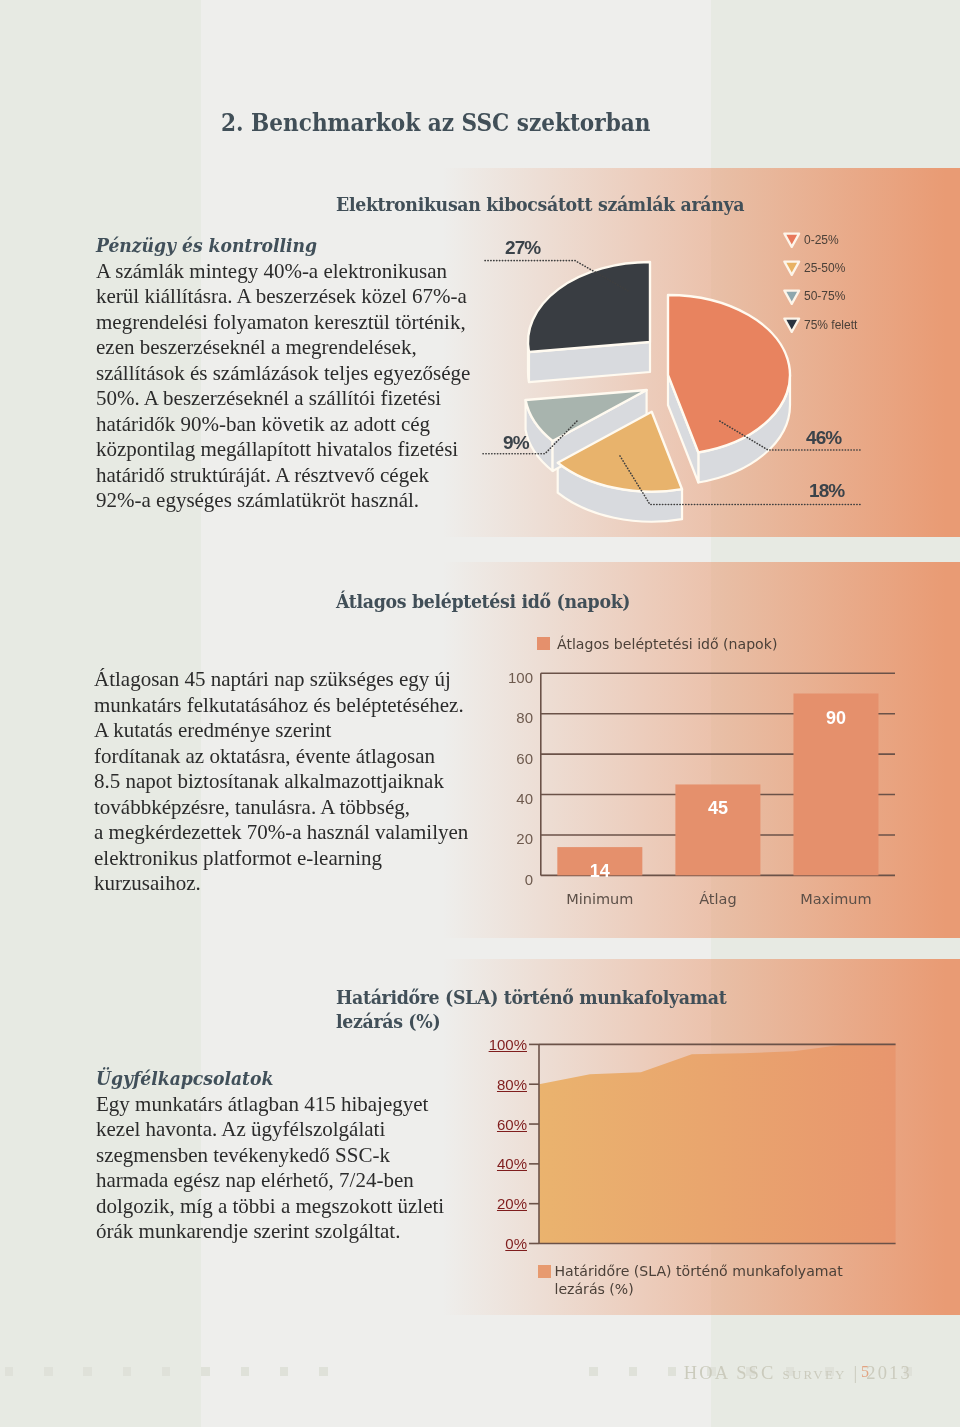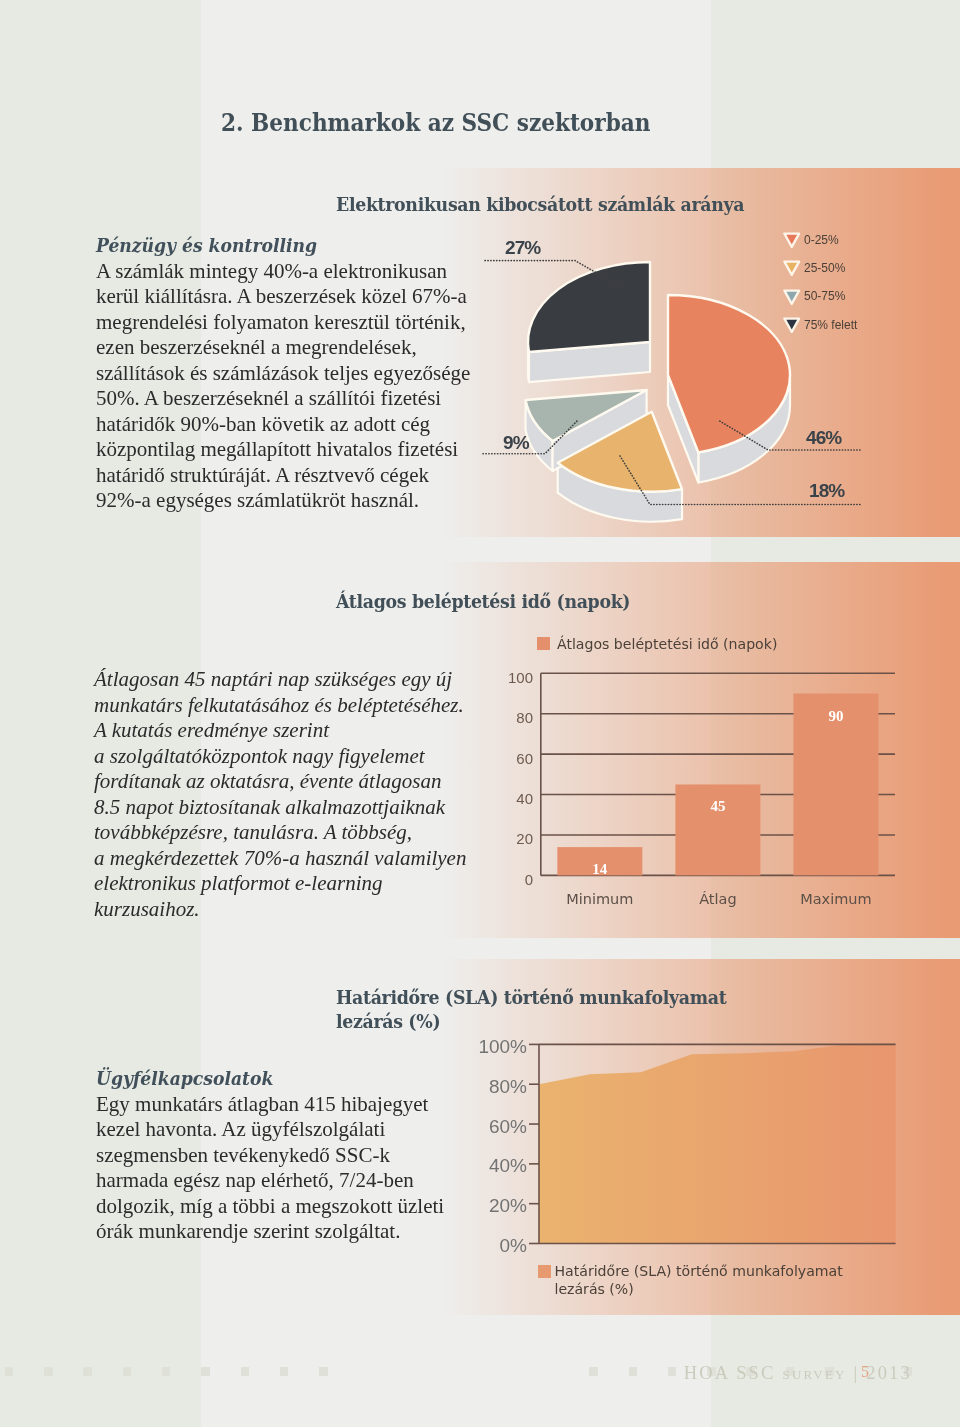--- a/index.html
+++ b/index.html
@@ -52,26 +52,26 @@
   
   #bar-legend{position:absolute;left:537px;top:634.5px;white-space:nowrap;}
   .lg-sq{display:inline-block;width:12.5px;height:12.5px;background:#e5906c;
     vertical-align:-1px;}
   .lg-lab2{font-family:"DejaVu Sans",sans-serif;font-size:14.1px;color:#4b4038;
     margin-left:7.5px;position:relative;left:-4px;}
   .bar-yl{position:absolute;text-align:right;font-family:"Liberation Sans",sans-serif;
     font-size:15px;color:#6e5a4e;}
   .bar-xl{position:absolute;text-align:center;font-family:"DejaVu Sans",sans-serif;
     font-size:14.5px;color:#5d5048;}
-  .bar-v{position:absolute;text-align:center;font-family:Liberation Serif, serif;
-    font-weight:700;font-size:15px;color:#ffffff;}
+  .bar-v{position:absolute;text-align:center;font-family:Liberation Sans, sans-serif;
+    font-weight:700;font-size:18px;color:#ffffff;}
 
   
   .area-yl{position:absolute;text-align:right;font-family:"Liberation Sans",sans-serif;
-    font-size:19px;color:#737373;}
+    font-size:15px;color:#7f1d1d;text-decoration:underline;}
   #area-legend{position:absolute;left:538px;top:1263px;white-space:nowrap;}
   .lg-sq2{display:inline-block;width:12.5px;height:12.5px;background:#e79a6f;
     vertical-align:top;margin-top:2px;}
   .lg-lab3{display:inline-block;font-family:"DejaVu Sans",sans-serif;font-size:14.1px;
     color:#4b4038;margin-left:6px;line-height:18.3px;vertical-align:top;position:relative;left:-6px;top:-1px;}
 </style>
 </head>
 <body>
 
 <div id="page">
@@ -180,26 +180,25 @@
       <div class="bar-yl" style="left: 470px; width: 63px; top: 749.64px;">60</div>
       <div class="bar-yl" style="left: 470px; width: 63px; top: 709.22px;">80</div>
       <div class="bar-yl" style="left: 470px; width: 63px; top: 668.8px;">100</div>
     </div>
   <div id="bar-values">
       <div class="bar-v" style="left: 559.833px; width: 80px; top: 861.106px;">14</div>
       <div class="bar-v" style="left: 677.9px; width: 80px; top: 798.455px;">45</div>
       <div class="bar-v" style="left: 795.967px; width: 80px; top: 707.51px;">90</div>
     </div>
 
-  <div class="txt" id="txt2" style="left:94px;top:667px;width:400px;white-space:nowrap;font-style:italic;">
+  <div class="txt" id="txt2" style="left:94px;top:667px;width:400px;white-space:nowrap;">
     <div>
         <div>Átlagosan 45 naptári nap szükséges egy új</div>
         <div>munkatárs felkutatásához és beléptetéséhez.</div>
         <div>A kutatás eredménye szerint</div>
-        <div>a szolgáltatóközpontok nagy figyelemet</div>
         <div>fordítanak az oktatásra, évente átlagosan</div>
         <div>8.5 napot biztosítanak alkalmazottjaiknak</div>
         <div>továbbképzésre, tanulásra. A többség,</div>
         <div>a megkérdezettek 70%-a használ valamilyen</div>
         <div>elektronikus platformot e-learning</div>
         <div>kurzusaihoz.</div>
       </div>
   </div>
 
   <div class="chart-title" id="ct3" style="left:336px;top:986px;width:420px;line-height:24px;white-space:nowrap;">

